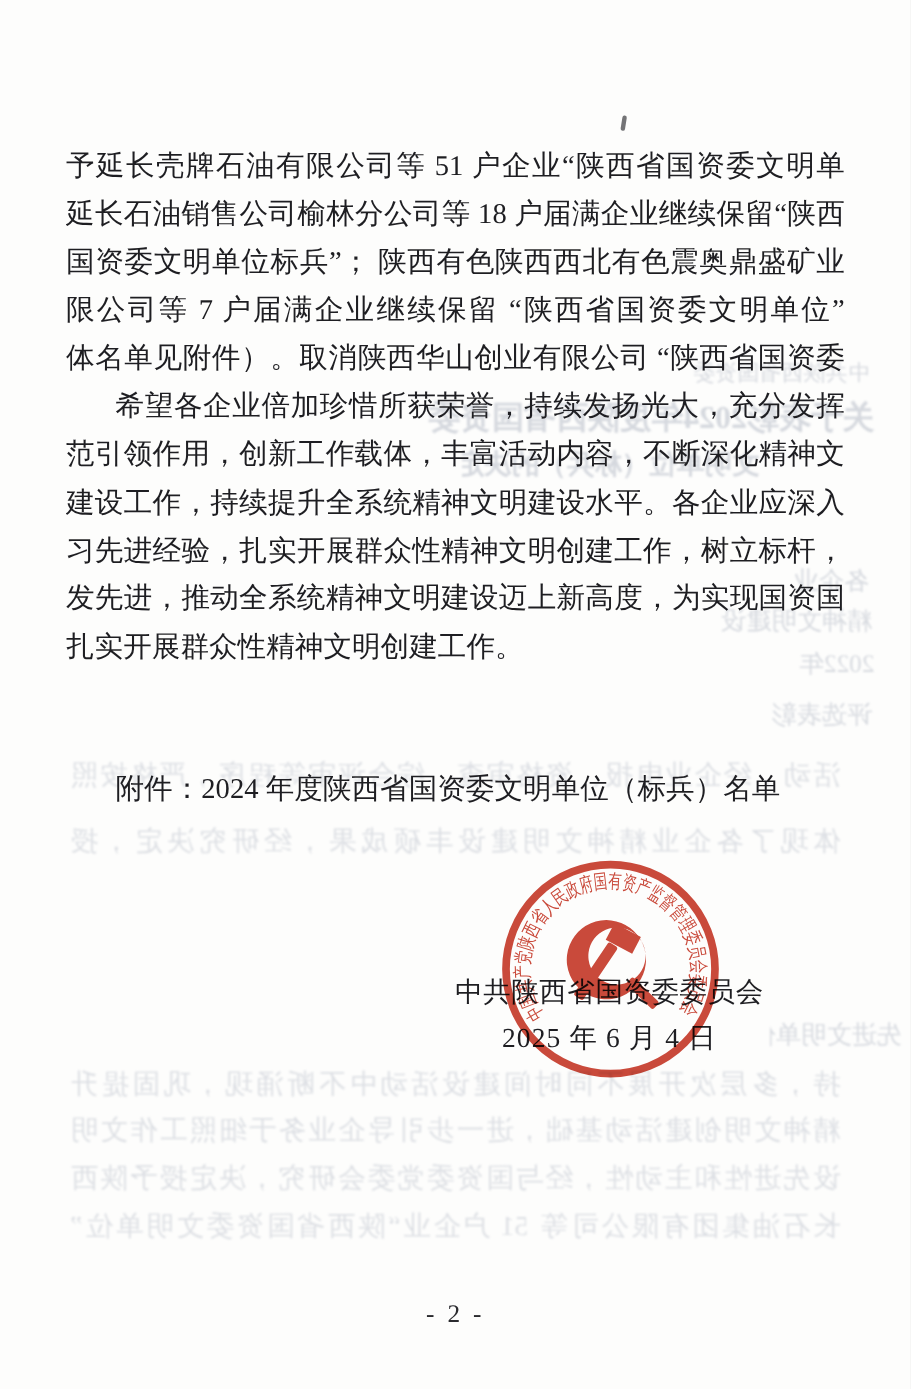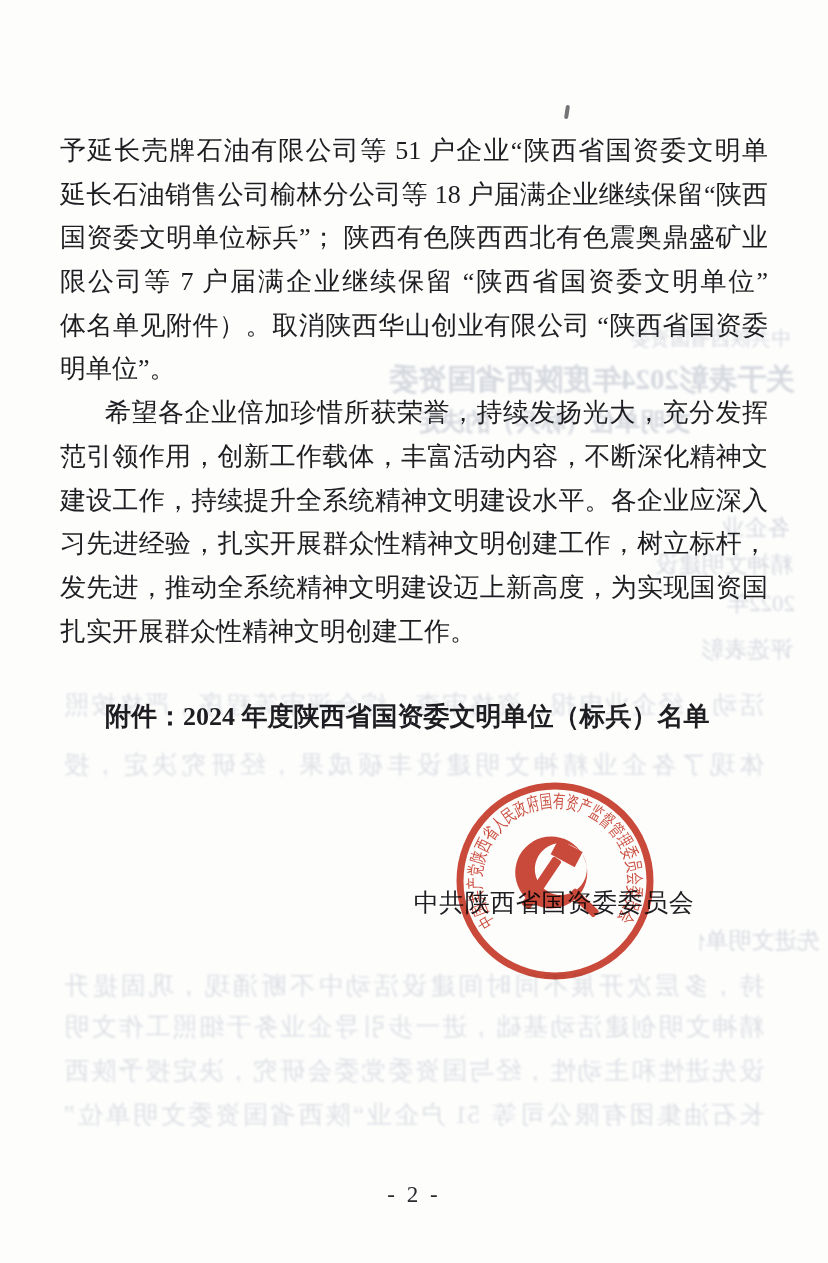--- a/index.html
+++ b/index.html
@@ -22,21 +22,21 @@
   }
   .bline.justify{
     white-space:normal;
     text-align:justify;
     text-align-last:justify;
     overflow:hidden;
   }
   .bline.indent{text-indent:45px;}
   .attachment{
     position:absolute;left:60px;top:700px;width:708px;
-    font-size:26px;line-height:34px;text-indent:45px;white-space:nowrap;font-weight:bold;
+    font-size:26px;line-height:34px;text-indent:45px;white-space:nowrap;
   }
   
   .sign-block{
     position:absolute;left:398px;top:882px;width:312px;
     text-align:center;
   }
   .sign-line{font-size:25px;line-height:42px;letter-spacing:.5px;white-space:nowrap;}
   .date-line{font-size:25px;line-height:42px;letter-spacing:1px;white-space:nowrap;}
   
   .page-num{
@@ -92,33 +92,33 @@
   <div class="bleed wide" style="top:1098px;left:64px;width:700px;font-size:25px;">长石油集团有限公司等 51 户企业“陕西省国资委文明单位”</div>
 
   <div class="speck"></div>
 
   <div class="body-text">
     <div class="bline justify">予延长壳牌石油有限公司等 51 户企业“陕西省国资委文明单位”；</div>
     <div class="bline justify">延长石油销售公司榆林分公司等 18 户届满企业继续保留“陕西省</div>
     <div class="bline justify">国资委文明单位标兵”； 陕西有色陕西西北有色震奥鼎盛矿业有</div>
     <div class="bline justify">限公司等 7 户届满企业继续保留 “陕西省国资委文明单位” （具</div>
     <div class="bline justify">体名单见附件）。取消陕西华山创业有限公司 “陕西省国资委文</div>
-    <div class="bline">明单位”。</div>
     <div class="bline justify indent">希望各企业倍加珍惜所获荣誉，持续发扬光大，充分发挥示</div>
     <div class="bline justify">范引领作用，创新工作载体，丰富活动内容，不断深化精神文明</div>
     <div class="bline justify">建设工作，持续提升全系统精神文明建设水平。各企业应深入学</div>
     <div class="bline justify">习先进经验，扎实开展群众性精神文明创建工作，树立标杆，激</div>
     <div class="bline justify">发先进，推动全系统精神文明建设迈上新高度，为实现国资国企</div>
     <div class="bline">扎实开展群众性精神文明创建工作。</div>
   </div>
 
   <div class="attachment">附件：2024 年度陕西省国资委文明单位（标兵）名单</div>
 
   <div class="sign-block">
     <div class="sign-line">中共陕西省国资委委员会</div>
+    <div class="date-line">2025 年 6 月 4 日</div>
   </div>
 
   <div class="page-num">- 2 -</div>
 
   <svg class="seal" viewBox="0 0 206 206" aria-hidden="true">
     <g stroke="none" fill="none">
       <circle cx="103" cy="103" r="95" stroke="#c73a2a" stroke-width="7"></circle>
       <path id="sealRingPath" d="M 42.4,145.5 A 74,74 0 1 1 163.6,145.5" fill="none"></path>
       <text font-size="18" fill="#c73a2a" font-family="'Liberation Serif','DejaVu Serif',serif">
         <textPath href="#sealRingPath" startOffset="0" textLength="318" lengthAdjust="spacingAndGlyphs">中国共产党陕西省人民政府国有资产监督管理委员会委员会</textPath>

